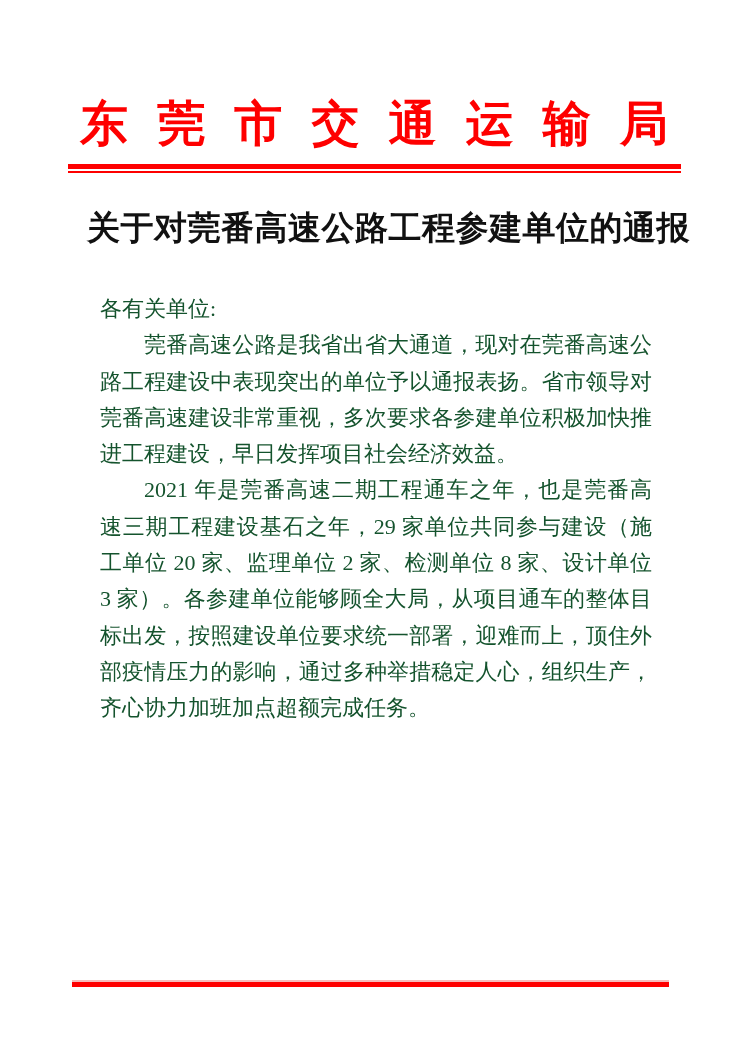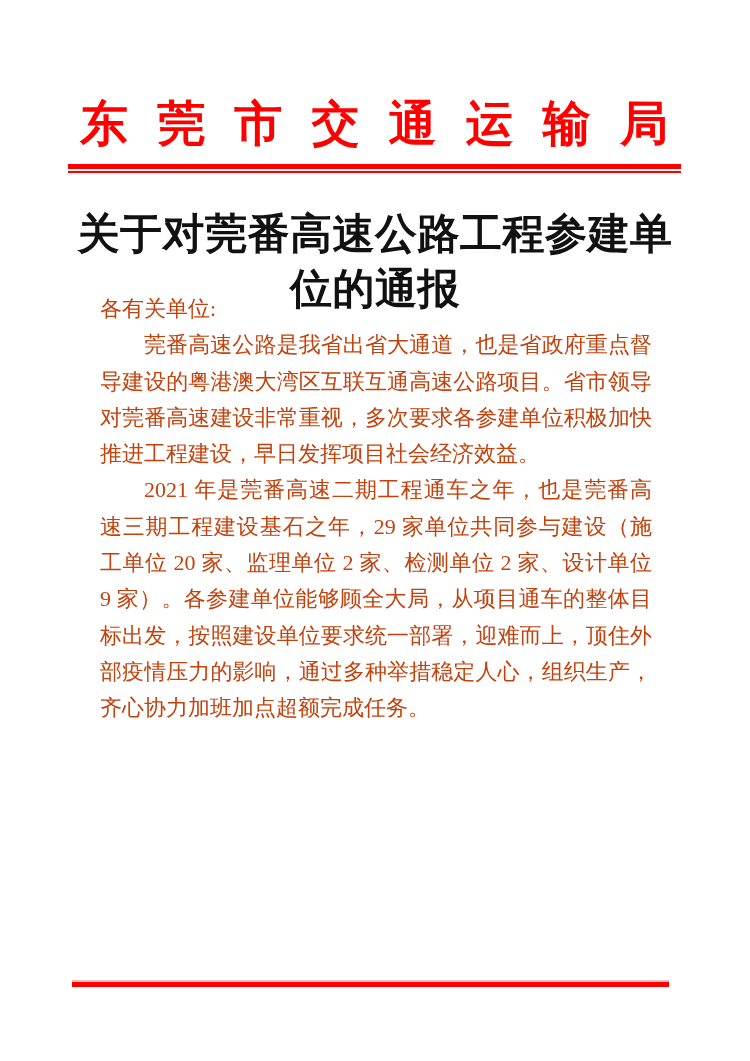--- a/index.html
+++ b/index.html
@@ -41,38 +41,38 @@
     border-top: 5px solid #fe0000;
     border-bottom: 2px solid #fe0000;
   }
 
   
   .doc-title {
     position: absolute;
     top: 207px;
     left: 60px;
     width: 630px;
-    text-align: center;
-    font-size: 42px;
+    text-align: right;
+    font-size: 33px;
     font-weight: bold;
     color: #111111;
     letter-spacing: 0.5px;
     line-height: 1.3;
   }
 
   
   .doc-body {
     position: absolute;
     top: 291px;
     left: 100px;
     width: 552px;
     font-size: 22px;
     line-height: 36.3px;
     text-align: justify;
-    color: #c2410c;
+    color: #14532d;
   }
   .doc-body p { margin: 0; }
   .doc-body p.para { text-indent: 2em; }
 
   
   .footer-rule {
     position: absolute;
     top: 980px;
     left: 72px;
     width: 597px;
@@ -96,19 +96,19 @@
       <span class="char">输</span>
       <span class="char">局</span>
     </div>
     <div class="header-double-rule"></div>
   </div>
 
   <h1 class="doc-title">关于对莞番高速公路工程参建单位的通报</h1>
 
   <main class="doc-body">
     <p class="salutation">各有关单位:</p>
-    <p class="para">莞番高速公路是我省出省大通道，也是省政府重点督导建设的粤港澳大湾区互联互通高速公路项目。省市领导对莞番高速建设非常重视，多次要求各参建单位积极加快推进工程建设，早日发挥项目社会经济效益。</p>
-    <p class="para">2021 年是莞番高速二期工程通车之年，也是莞番高速三期工程建设基石之年，29 家单位共同参与建设（施工单位 20 家、监理单位 2 家、检测单位 2 家、设计单位 9 家）。各参建单位能够顾全大局，从项目通车的整体目标出发，按照建设单位要求统一部署，迎难而上，顶住外部疫情压力的影响，通过多种举措稳定人心，组织生产，齐心协力加班加点超额完成任务。</p>
+    <p class="para">莞番高速公路是我省出省大通道，现对在莞番高速公路工程建设中表现突出的单位予以通报表扬。省市领导对莞番高速建设非常重视，多次要求各参建单位积极加快推进工程建设，早日发挥项目社会经济效益。</p>
+    <p class="para">2021 年是莞番高速二期工程通车之年，也是莞番高速三期工程建设基石之年，29 家单位共同参与建设（施工单位 20 家、监理单位 2 家、检测单位 8 家、设计单位 3 家）。各参建单位能够顾全大局，从项目通车的整体目标出发，按照建设单位要求统一部署，迎难而上，顶住外部疫情压力的影响，通过多种举措稳定人心，组织生产，齐心协力加班加点超额完成任务。</p>
   </main>
 
   <div class="footer-rule"></div>
 
 </div>
 
 </body></html>

